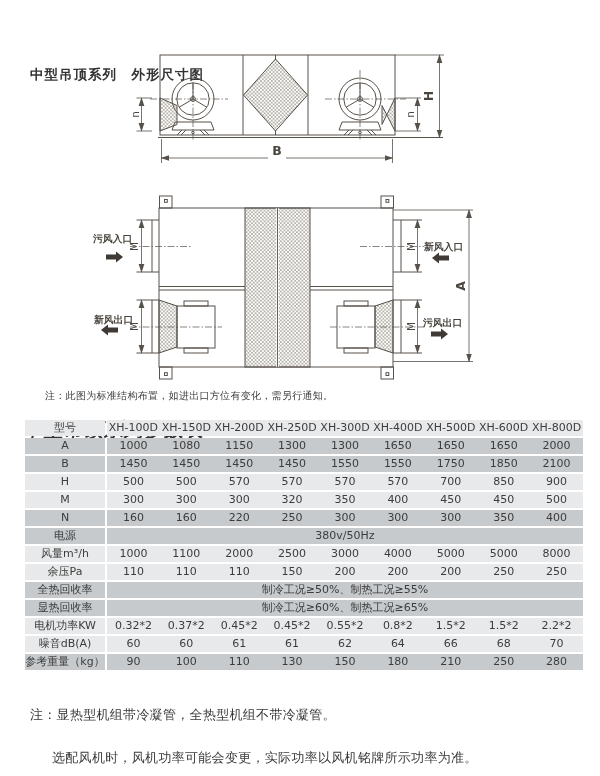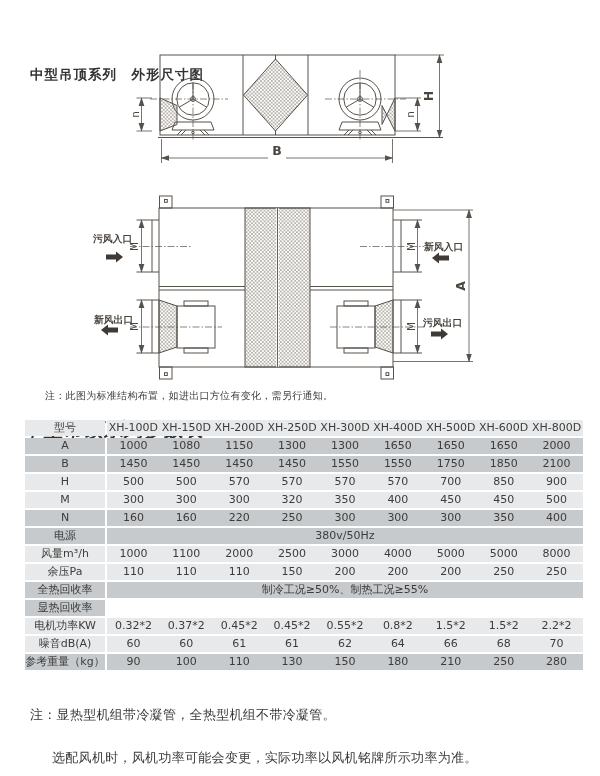--- a/index.html
+++ b/index.html
@@ -315,20 +315,21 @@
           <div>250</div>
           <div>250</div>
         </div>
     </div>
     <div class="trow dark">
       <div class="tcell label">全热回收率</div>
       <div class="tcell span">制冷工况≥50%、制热工况≥55%</div>
     </div>
     <div class="trow dark">
       <div class="tcell label">显热回收率</div>
+      <div class="tcell span">制冷工况≥60%、制热工况≥65%</div>
     </div>
     <div class="trow light">
       <div class="tcell label">电机功率KW</div>
       <div class="tcells">
           <div>0.32*2</div>
           <div>0.37*2</div>
           <div>0.45*2</div>
           <div>0.45*2</div>
           <div>0.55*2</div>
           <div>0.8*2</div>

